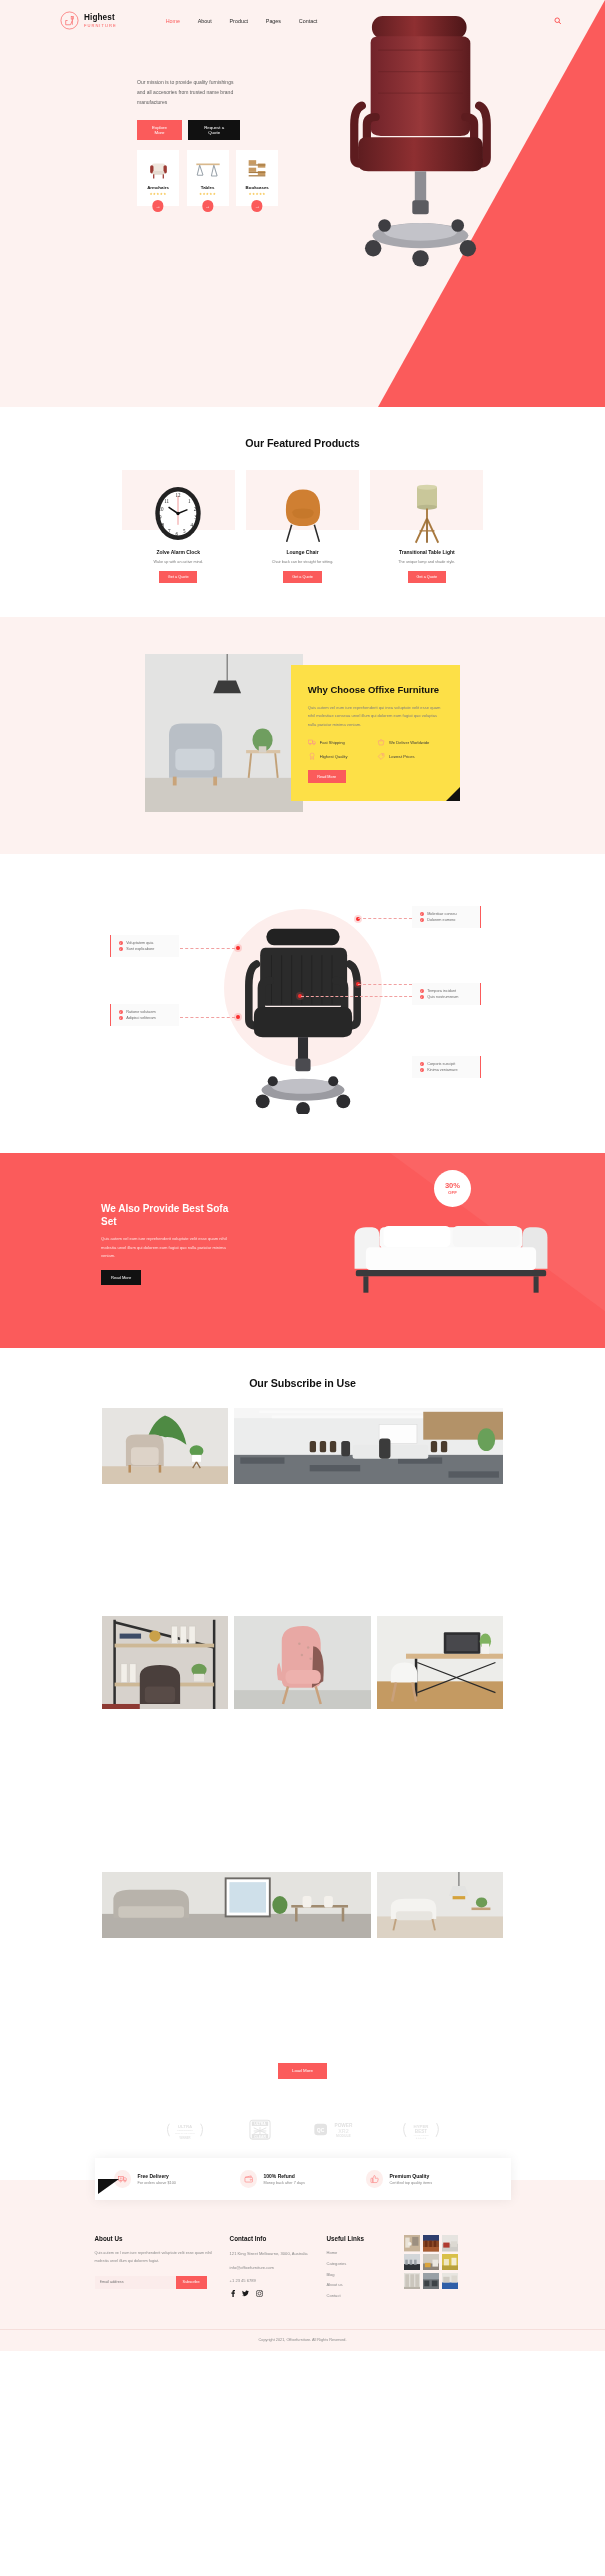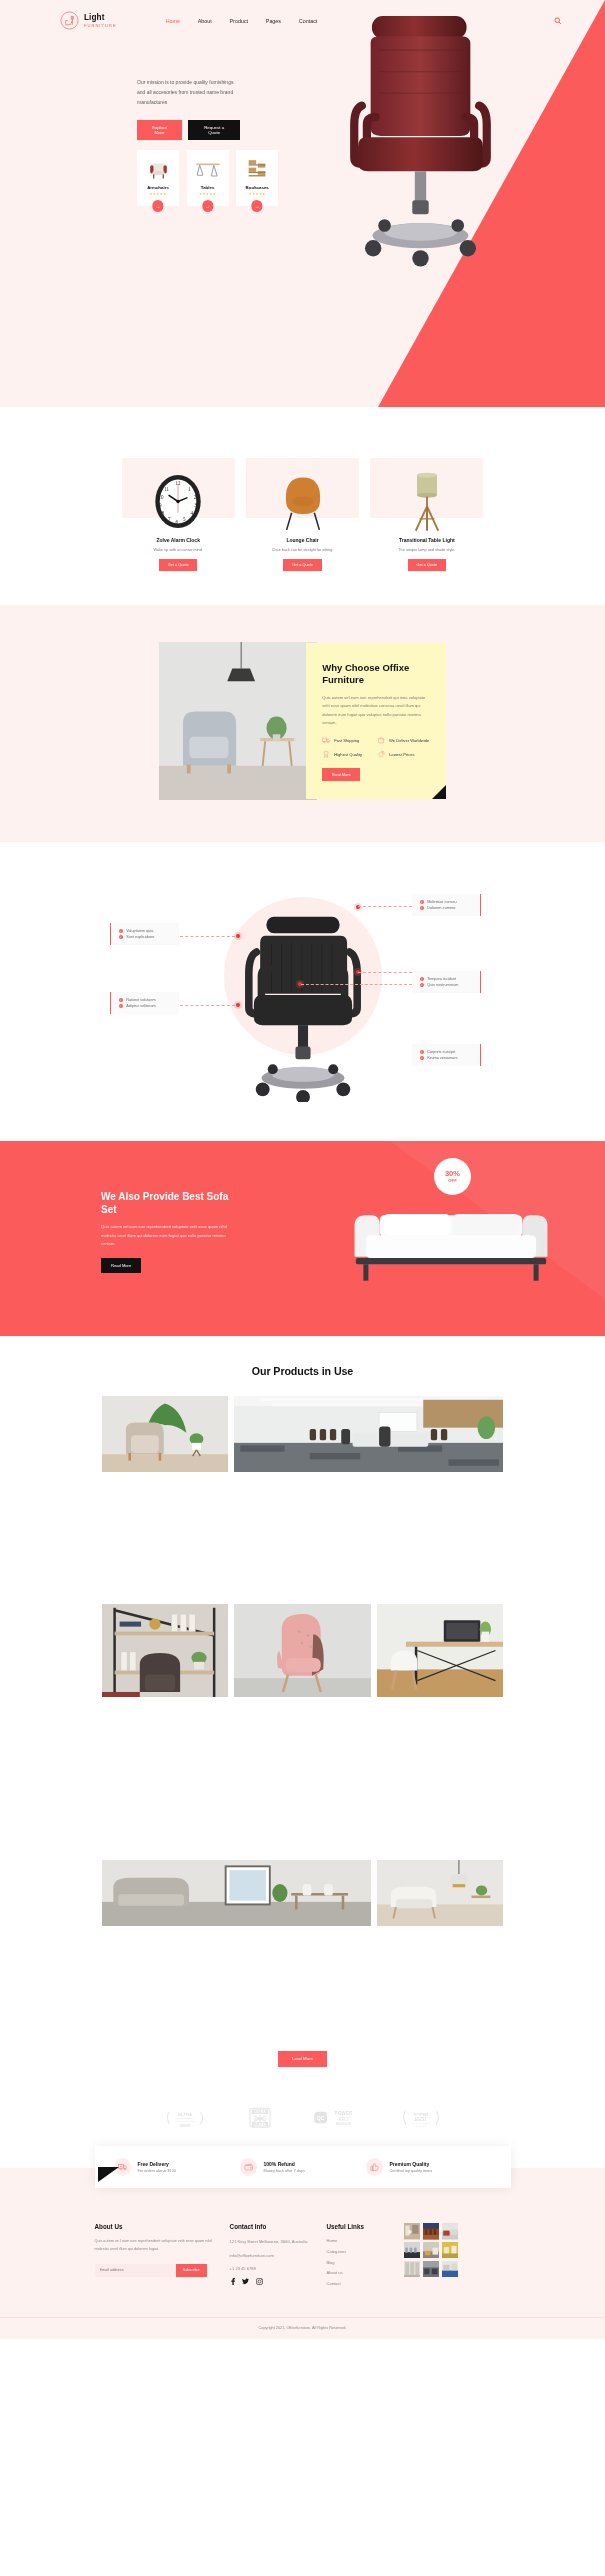--- a/index.html
+++ b/index.html
@@ -168,22 +168,22 @@
   
   .why { background: #fdf2f0; padding: 37px 0 42px; }
   .why-inner { display: flex; justify-content: center; align-items: stretch; }
   .why-photo {
     width: 158px; height: 158px;
     position: relative;
     overflow: hidden;
     background: linear-gradient(160deg,#dcdcdc 0%,#e9e9e9 48%,#d2d2d2 100%);
   }
   .why-card {
-    width: 140px;
-    background: #fef9c3;
+    width: 169px;
+    background: #fde047;
     padding: 19px 16.4px 17.7px;
     position: relative;
     align-self: center;
     margin-left: -11.3px;
     min-height: 134px;
   }
   .why-title { font-size: 9.5px; font-weight: bold; line-height: 1.28; color: #111; }
   .why-text { margin-top: 7.6px; font-size: 4.1px; line-height: 2.05; color: #7d7d7d; }
   .why-feats {
     margin-top: 8.8px;
@@ -410,21 +410,21 @@
     <nav class="navbar">
       <div class="logo">
         <svg class="logo-mark" viewBox="0 0 40 40">
           <circle cx="20" cy="20" r="18" fill="none" stroke="#fb5b5b" stroke-width="1.4"></circle>
           <path d="M12 20 L12 29 L22 29 L26 20" fill="none" stroke="#fb5b5b" stroke-width="1.4"></path>
           <path d="M12 20 L16 20" stroke="#fb5b5b" stroke-width="1.4"></path>
           <path d="M26 12 L26 29" stroke="#fb5b5b" stroke-width="1.4"></path>
           <rect x="23.5" y="12" width="5" height="5" fill="none" stroke="#fb5b5b" stroke-width="1.2"></rect>
         </svg>
         <div class="logo-text">
-          <div class="logo-name">Light</div>
+          <div class="logo-name">Highest</div>
           <div class="logo-sub">FURNITURE</div>
         </div>
       </div>
 
       <div class="nav-links">
         <a href="#" class="active">Home</a>
         <a href="#">About</a>
         <a href="#">Product</a>
         <a href="#">Pages</a>
         <a href="#">Contact</a>
@@ -535,20 +535,21 @@
           </svg>
         </div>
         <div class="cat-name">Bookcases</div>
         <div class="cat-stars">★★★★★</div>
         <div class="cat-arrow">→</div>
       </div>
     </div>
   </section>
 
   <section class="featured">
+    <h2 class="section-title">Our Featured Products</h2>
     <div class="prod-row">
 
       <div class="prod-card">
         <div class="prod-img-box">
           <svg class="prod-art" width="53" height="63" viewBox="0 0 84 100">
             <ellipse cx="42" cy="50" rx="36" ry="42" fill="#222"></ellipse>
             <ellipse cx="42" cy="50" rx="29" ry="35" fill="#fff"></ellipse>
             <g font-size="8" font-family="Liberation Serif, serif" fill="#222" text-anchor="middle">
               <text x="42" y="24">12</text>
                 <text x="60" y="33">1</text>
@@ -793,21 +794,21 @@
       <rect x="58" y="28" width="106" height="34" rx="8" fill="#ffffff"></rect>
       <rect x="168" y="28" width="106" height="34" rx="8" fill="#f7f7f7"></rect>
       <rect x="30" y="62" width="270" height="36" rx="7" fill="#fdfdfd"></rect>
       <rect x="14" y="98" width="302" height="10" rx="3" fill="#3a3a3c"></rect>
       <rect x="26" y="108" width="8" height="26" fill="#3a3a3c"></rect>
       <rect x="296" y="108" width="8" height="26" fill="#3a3a3c"></rect>
     </svg>
   </section>
 
   <section class="gallery">
-    <h2 class="section-title">Our Products in Use</h2>
+    <h2 class="section-title">Our Subscribe in Use</h2>
 
     <div class="grid">
 
       <div class="tile" style="grid-row: span 22;">
         <svg width="126" height="76" viewBox="0 0 200 120" preserveAspectRatio="none">
           <rect width="200" height="120" fill="#e6e4e1"></rect>
           <rect y="92" width="200" height="28" fill="#d6c7b3"></rect>
           <path d="M100 12 Q126 20 134 58 Q116 44 100 46 Q86 40 70 54 Q80 20 100 12Z" fill="#4e8a43"></path>
           <path d="M38 56 Q36 42 54 42 L84 42 Q98 42 98 58 L98 92 L38 92 Z" fill="#c9bdb0"></path>
           <rect x="46" y="62" width="44" height="28" rx="6" fill="#ddd3c8"></rect>

